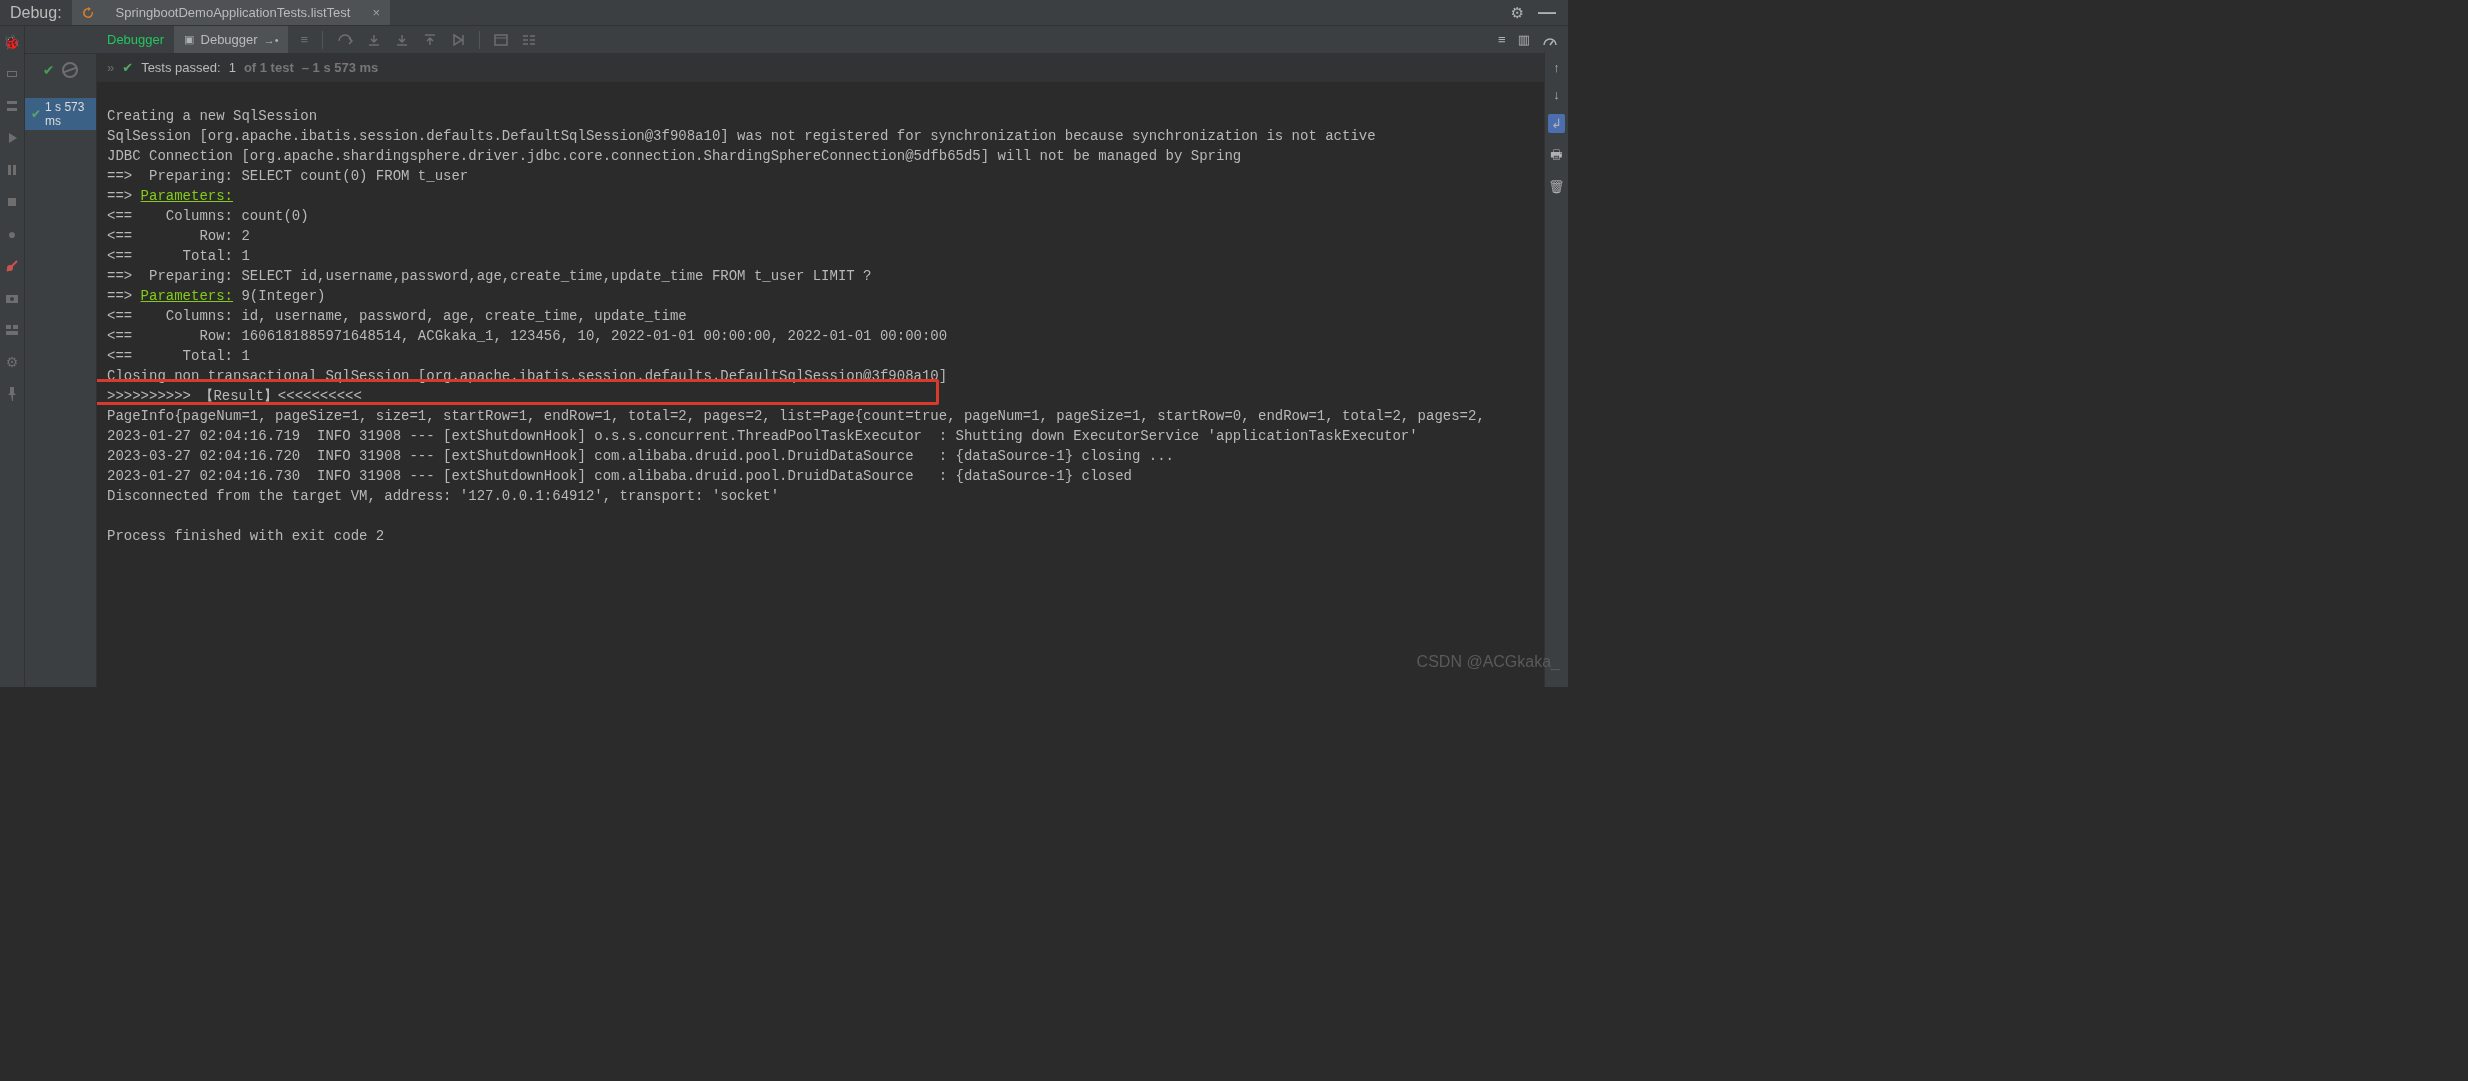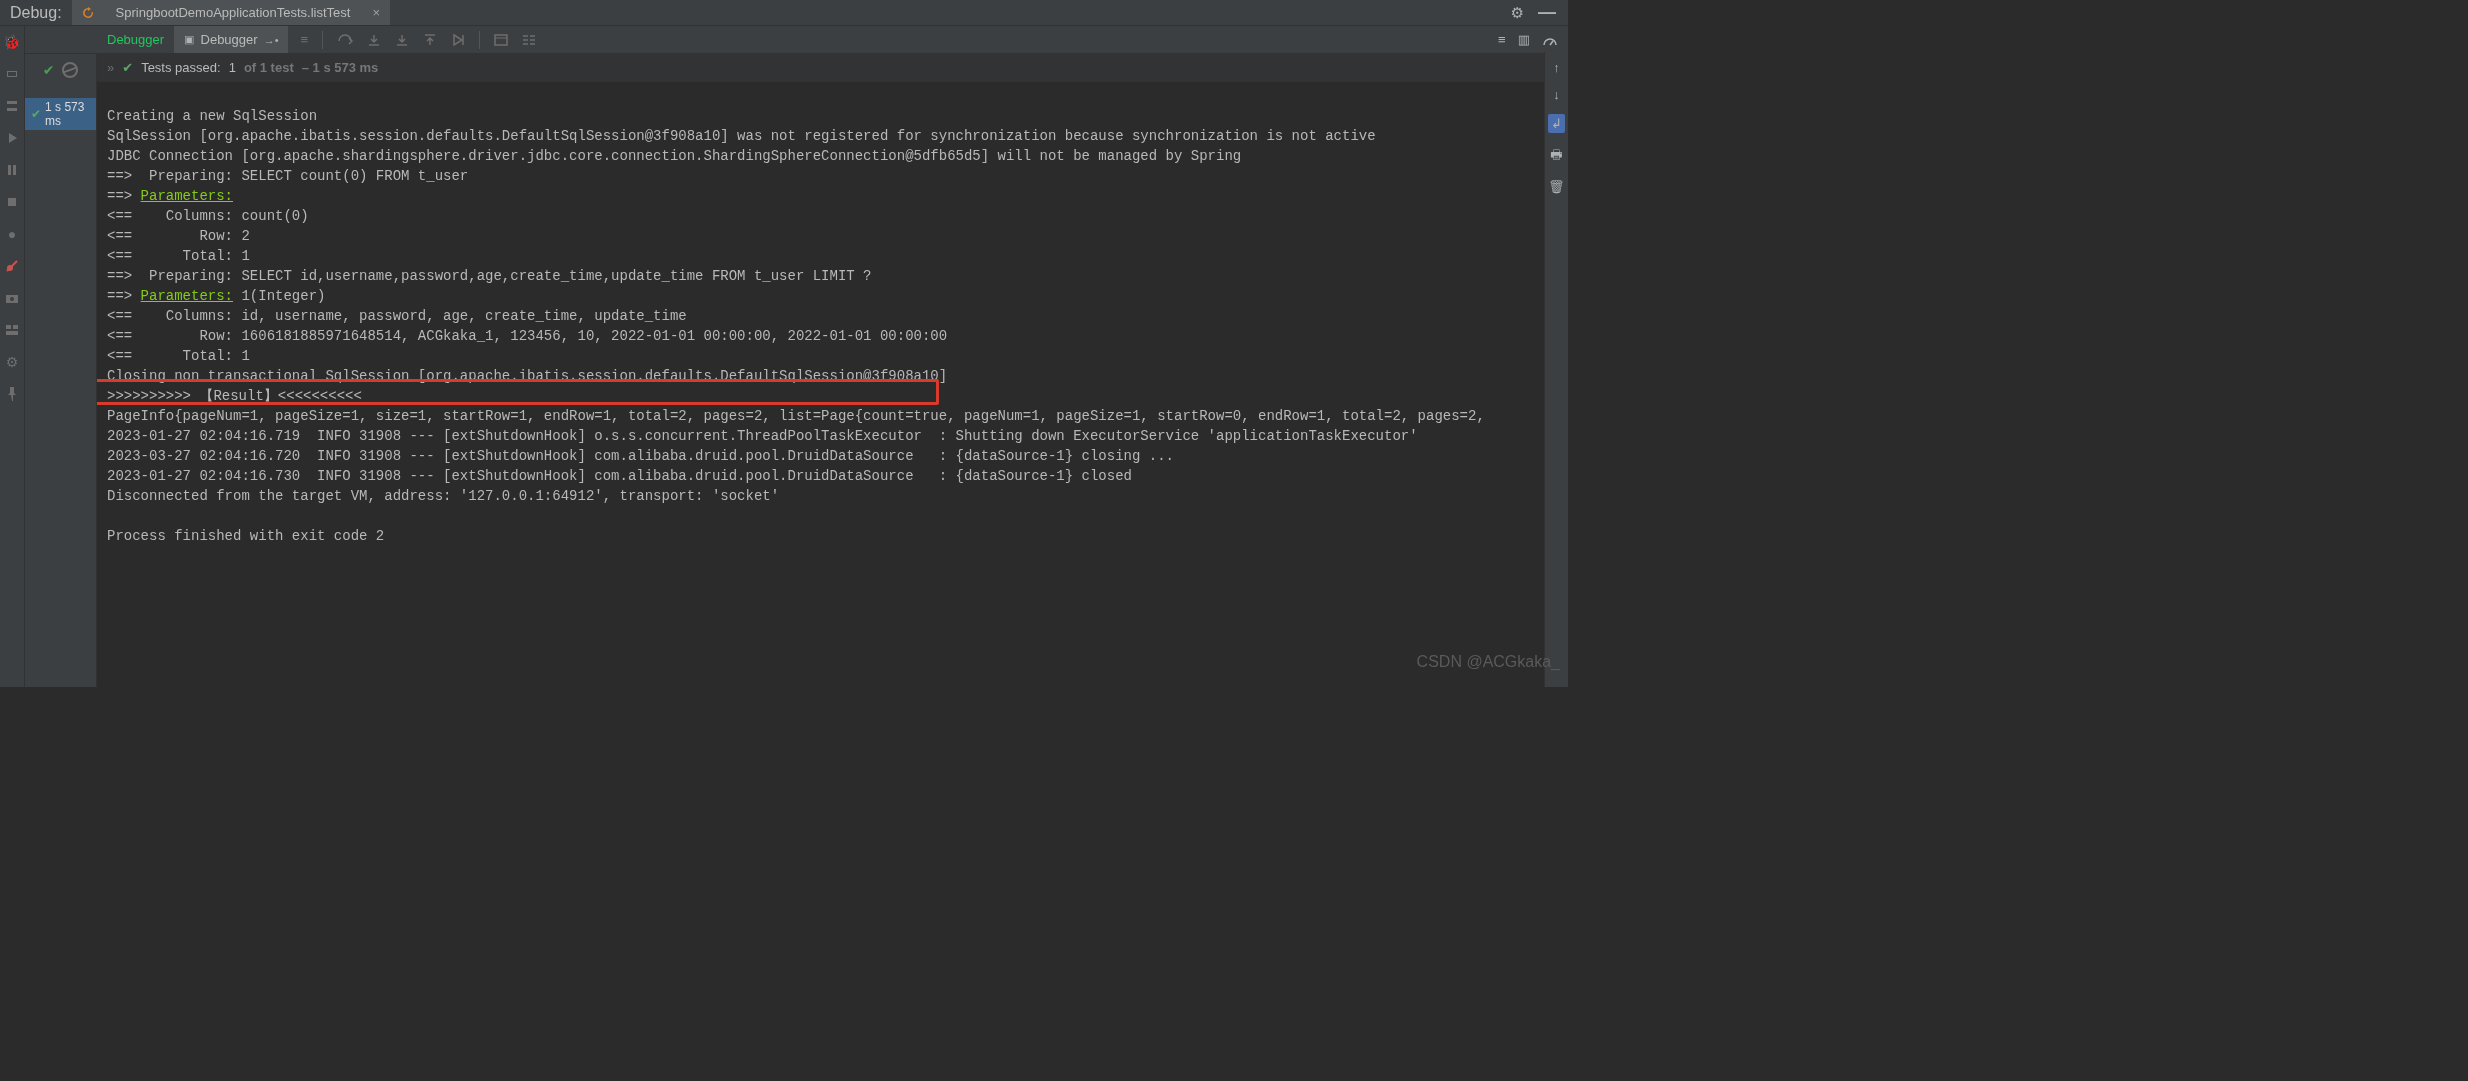--- a/index.html
+++ b/index.html
@@ -401,21 +401,21 @@
         <div class="console-out">
 <span>Creating a new SqlSession</span>
 <span>SqlSession [org.apache.ibatis.session.defaults.DefaultSqlSession@3f908a10] was not registered for synchronization because synchronization is not active</span>
 <span>JDBC Connection [org.apache.shardingsphere.driver.jdbc.core.connection.ShardingSphereConnection@5dfb65d5] will not be managed by Spring</span>
 <span>==&gt;  Preparing: SELECT count(0) FROM t_user</span>
 <span>==&gt; </span><span class="link">Parameters:</span>
 <span>&lt;==    Columns: count(0)</span>
 <span>&lt;==        Row: 2</span>
 <span>&lt;==      Total: 1</span>
 <span>==&gt;  Preparing: SELECT id,username,password,age,create_time,update_time FROM t_user LIMIT ?</span>
-<span>==&gt; </span><span class="link">Parameters:</span><span> 1(Integer)</span>
+<span>==&gt; </span><span class="link">Parameters:</span><span> 9(Integer)</span>
 <span>&lt;==    Columns: id, username, password, age, create_time, update_time</span>
 <span>&lt;==        Row: 1606181885971648514, ACGkaka_1, 123456, 10, 2022-01-01 00:00:00, 2022-01-01 00:00:00</span>
 <span>&lt;==      Total: 1</span>
 <span>Closing non transactional SqlSession [org.apache.ibatis.session.defaults.DefaultSqlSession@3f908a10]</span>
 <span>&gt;&gt;&gt;&gt;&gt;&gt;&gt;&gt;&gt;&gt; 【Result】&lt;&lt;&lt;&lt;&lt;&lt;&lt;&lt;&lt;&lt;</span>
 <span>PageInfo{pageNum=1, pageSize=1, size=1, startRow=1, endRow=1, total=2, pages=2, list=Page{count=true, pageNum=1, pageSize=1, startRow=0, endRow=1, total=2, pages=2,</span>
 <span>2023-01-27 02:04:16.719  INFO 31908 --- [extShutdownHook] o.s.s.concurrent.ThreadPoolTaskExecutor  : Shutting down ExecutorService 'applicationTaskExecutor'</span>
 <span>2023-03-27 02:04:16.720  INFO 31908 --- [extShutdownHook] com.alibaba.druid.pool.DruidDataSource   : {dataSource-1} closing ...</span>
 <span>2023-01-27 02:04:16.730  INFO 31908 --- [extShutdownHook] com.alibaba.druid.pool.DruidDataSource   : {dataSource-1} closed</span>
 <span>Disconnected from the target VM, address: '127.0.0.1:64912', transport: 'socket'</span>

